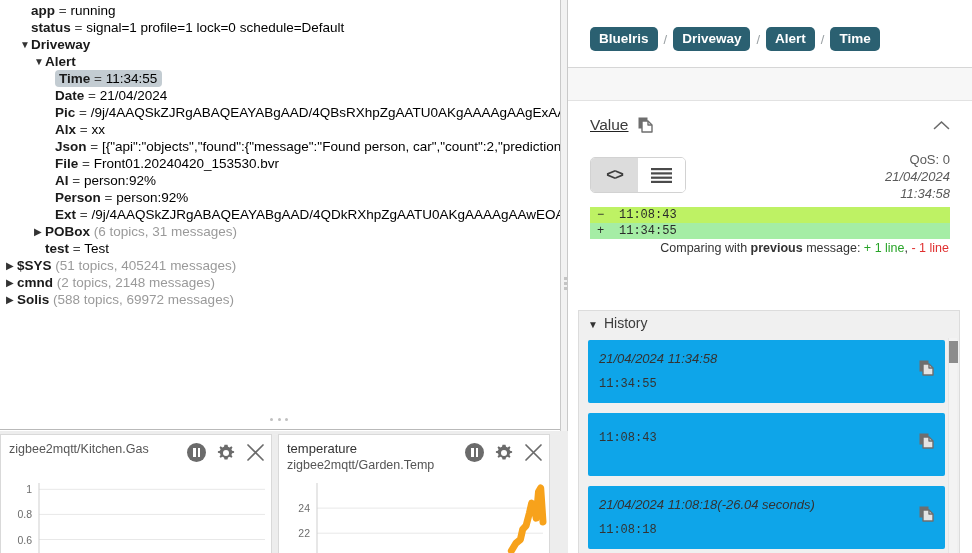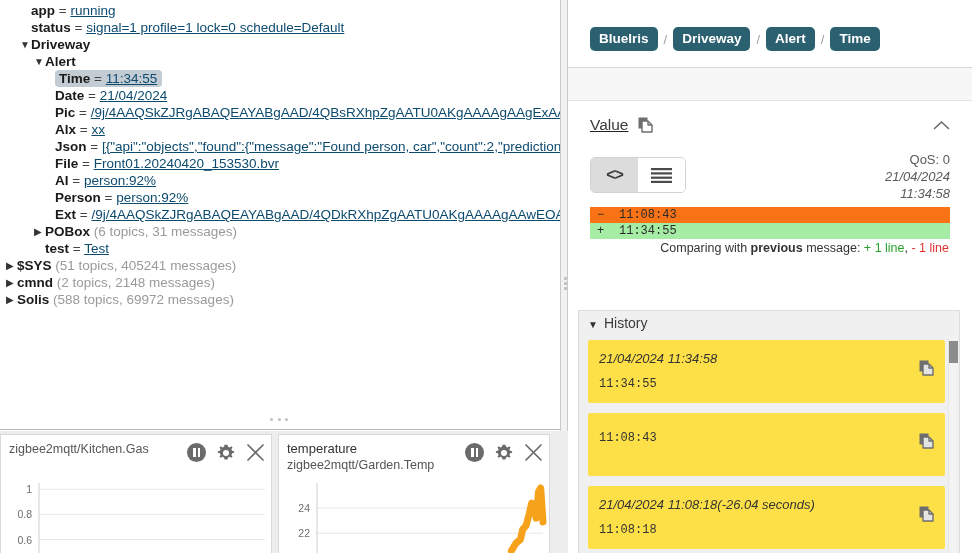--- a/index.html
+++ b/index.html
@@ -42,21 +42,21 @@
     display: inline-block;
     width: 11px;
     font-size: 10px;
     color: #333;
     text-align: left;
     vertical-align: top;
     line-height: 17px;
   }
   .tree-row .k { font-weight: bold; color: #1a1a1a; }
   .tree-row .eq { color: #444; }
-  .tree-row .v { color: #0c4a6e; text-decoration: underline; }
+  .tree-row .v { color: #000000; }
   .tree-row .meta { color: #9a9a9a; }
   .tree-row.sel .hl {
     background: #c3ccd2;
     border-radius: 4px;
     padding: 1px 5px 1px 4px;
   }
   .ind0 { padding-left: 6px; }
   .ind1 { padding-left: 20px; }
   .ind2 { padding-left: 34px; }
   .ind3 { padding-left: 44px; }
@@ -237,21 +237,21 @@
 
   #diff { margin-top: 5px; }
   .diff-row {
     height: 16px; line-height: 16px;
     font-family: "Liberation Mono", monospace;
     font-size: 12px;
     color: #2a2a2a;
     padding-left: 7px;
     white-space: pre;
   }
-  .diff-row.del { background: #f97316; }
+  .diff-row.del { background: #bef264; }
   .diff-row.add { background: #a5eda5; }
   .diff-row .sign { display: inline-block; width: 22px; }
   #diff-summary {
     text-align: right;
     font-size: 12.5px;
     color: #333;
     padding-top: 2px;
     padding-right: 1px;
   }
   #diff-summary b { font-weight: bold; }
@@ -276,21 +276,21 @@
   }
   #history-head .caret { font-size: 10px; color: #333; margin-right: 6px; }
   #history-list {
     position: absolute; left: 0; top: 25px;
     width: 382px; height: 218px;
     padding: 4px 16px 0 9px;
     overflow: hidden;
   }
   .hist-item {
     position: relative;
-    background: #fde047;
+    background: #0ea5e9;
     border-radius: 2px;
     padding: 9px 40px 9px 11px;
     margin-bottom: 10px;
     height: 63px;
   }
   .hist-date {
     font-size: 13px; font-style: italic; color: #333;
     line-height: 19px;
     white-space: nowrap;
   }

